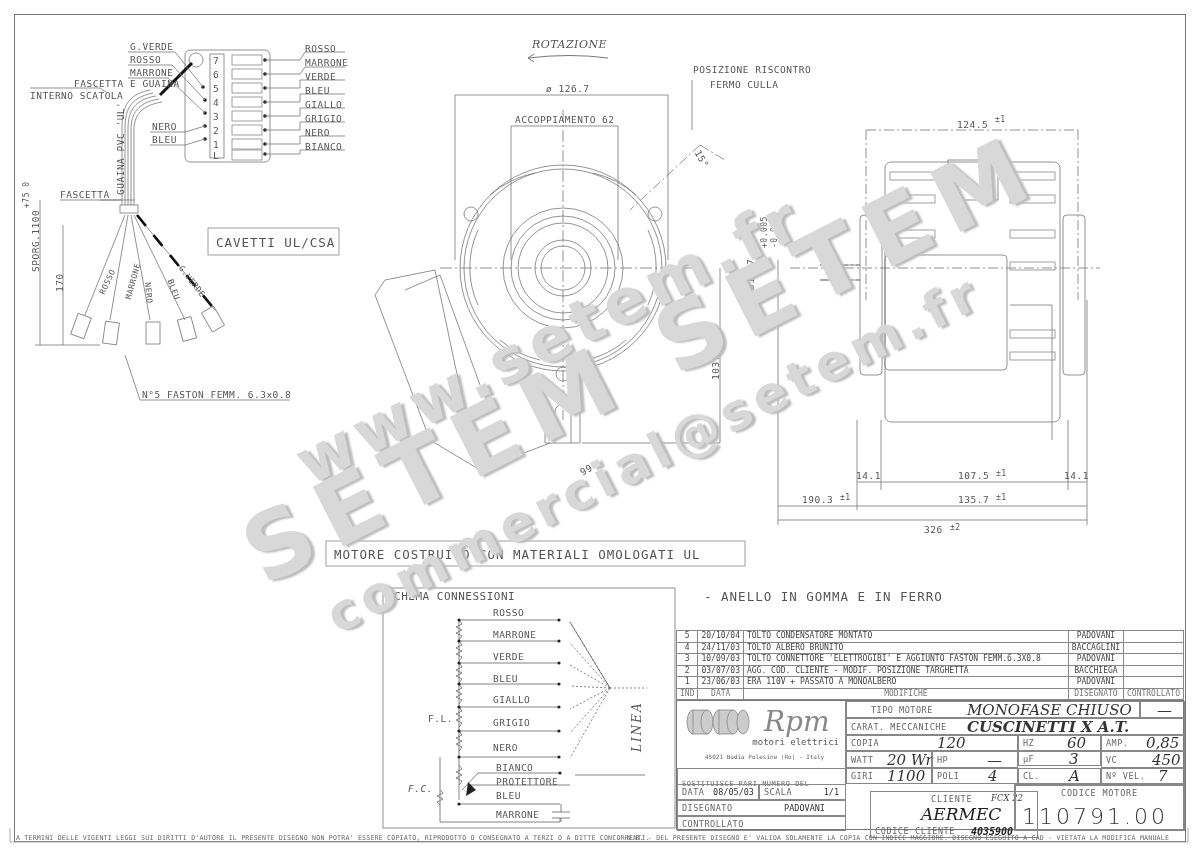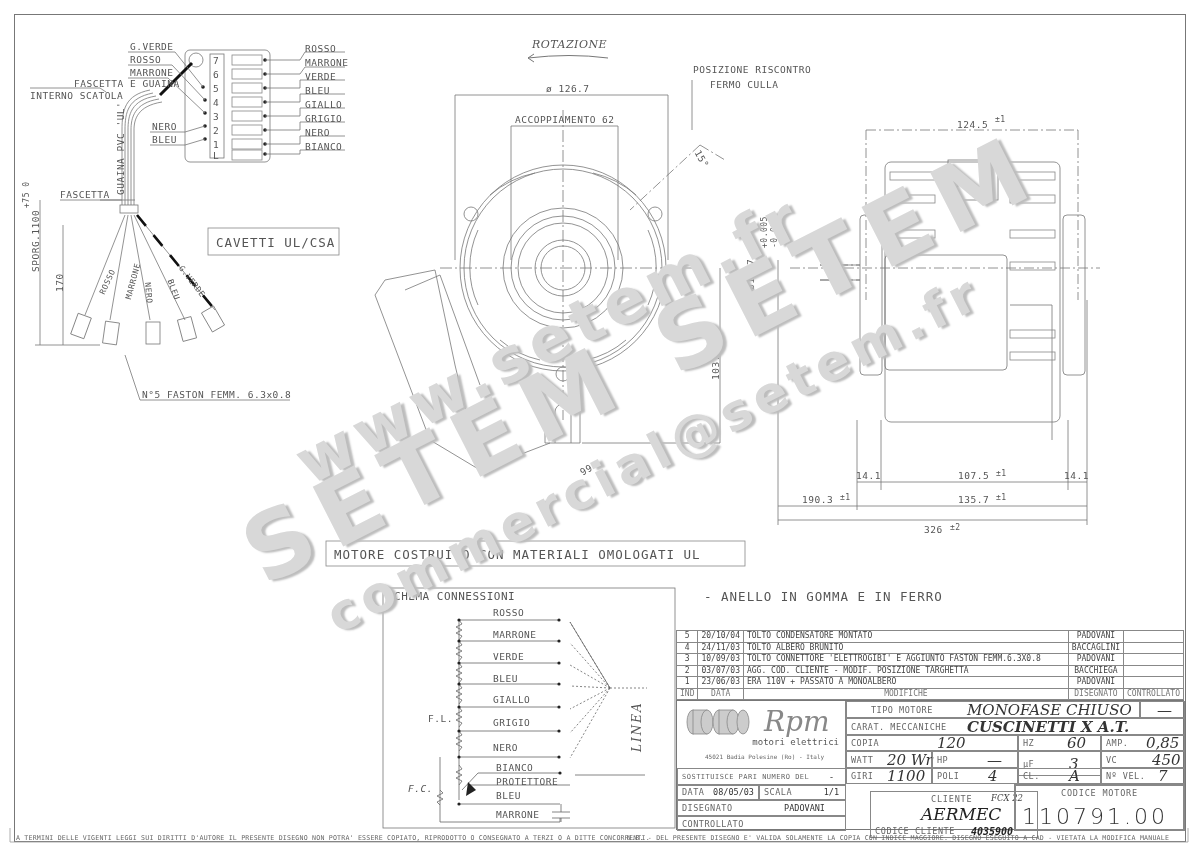--- a/index.html
+++ b/index.html
@@ -339,21 +339,21 @@
         <ellipse cx="34" cy="13" rx="6" ry="12"></ellipse>
           <rect x="34" y="1" width="14" height="24"></rect>
           <ellipse cx="48" cy="13" rx="6" ry="12"></ellipse>
         <ellipse cx="58" cy="13" rx="6" ry="12"></ellipse>
       </g>
     </svg>
     <span style="position:absolute;left:87px;top:4px;font-family:'DejaVu Serif',serif;font-style:italic;font-size:28px;color:#888;">Rpm</span>
     <span style="position:absolute;right:6px;top:36px;font-size:9px;color:#555;">motori elettrici</span>
     <span style="position:absolute;left:28px;top:52px;font-size:6px;color:#666;">45021 Badia Polesine (Ro) - Italy</span>
   </div>
-  <div class="cell" style="left:0;top:67px;width:169px;height:18px;">
+  <div class="cell" style="left:0;top:67px;width:169px;height:32px;">
     <span class="k" style="font-size:7px;">SOSTITUISCE PARI NUMERO DEL</span>
     <span class="v" style="right:12px;font-style:normal;font-size:9px;">-</span>
   </div>
   <div class="cell" style="left:0;top:83px;width:82px;height:16px;">
     <span class="k">DATA</span>
     <span class="v" style="right:4px;font-style:normal;font-family:'DejaVu Sans Mono',monospace;font-size:8.5px;">08/05/03</span>
   </div>
   <div class="cell" style="left:82px;top:83px;width:87px;height:16px;">
     <span class="k">SCALA</span>
     <span class="v" style="right:6px;font-style:normal;font-family:'DejaVu Sans Mono',monospace;font-size:8.5px;">1/1</span>
@@ -392,21 +392,21 @@
   </div>
 
   <div class="cell" style="left:169px;top:50px;width:86px;height:17px;">
     <span class="k">WATT</span>
     <span class="v" style="left:40px;">20 Wr</span>
   </div>
   <div class="cell" style="left:255px;top:50px;width:86px;height:17px;">
     <span class="k">HP</span>
     <span class="v" style="left:54px;font-style:normal;">—</span>
   </div>
-  <div class="cell" style="left:341px;top:50px;width:83px;height:25px;">
+  <div class="cell" style="left:341px;top:50px;width:83px;height:15px;">
     <span class="k">μF</span>
     <span class="v" style="left:50px;">3</span>
   </div>
   <div class="cell" style="left:424px;top:50px;width:84px;height:17px;">
     <span class="k">VC</span>
     <span class="v" style="left:50px;">450</span>
   </div>
 
   <div class="cell" style="left:169px;top:67px;width:86px;height:16px;">
     <span class="k">GIRI</span>

